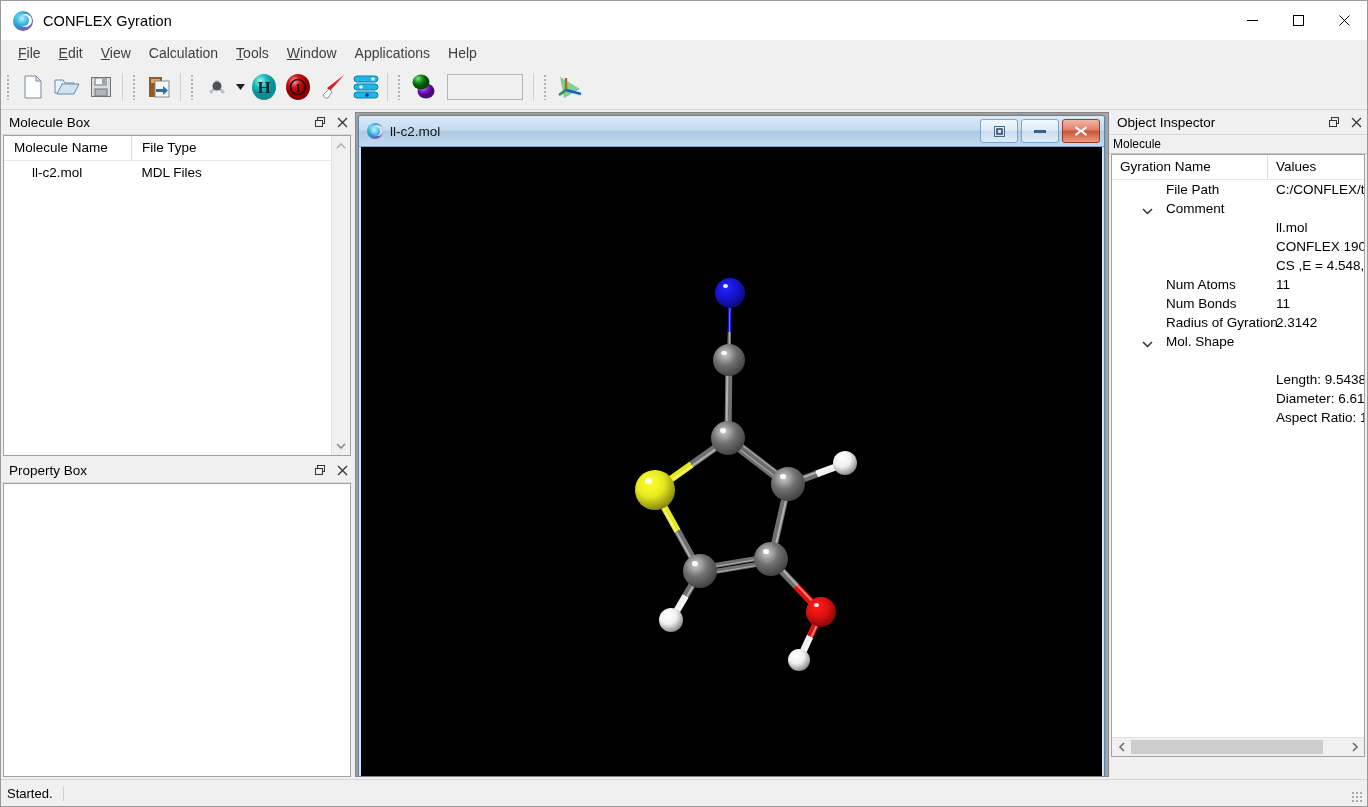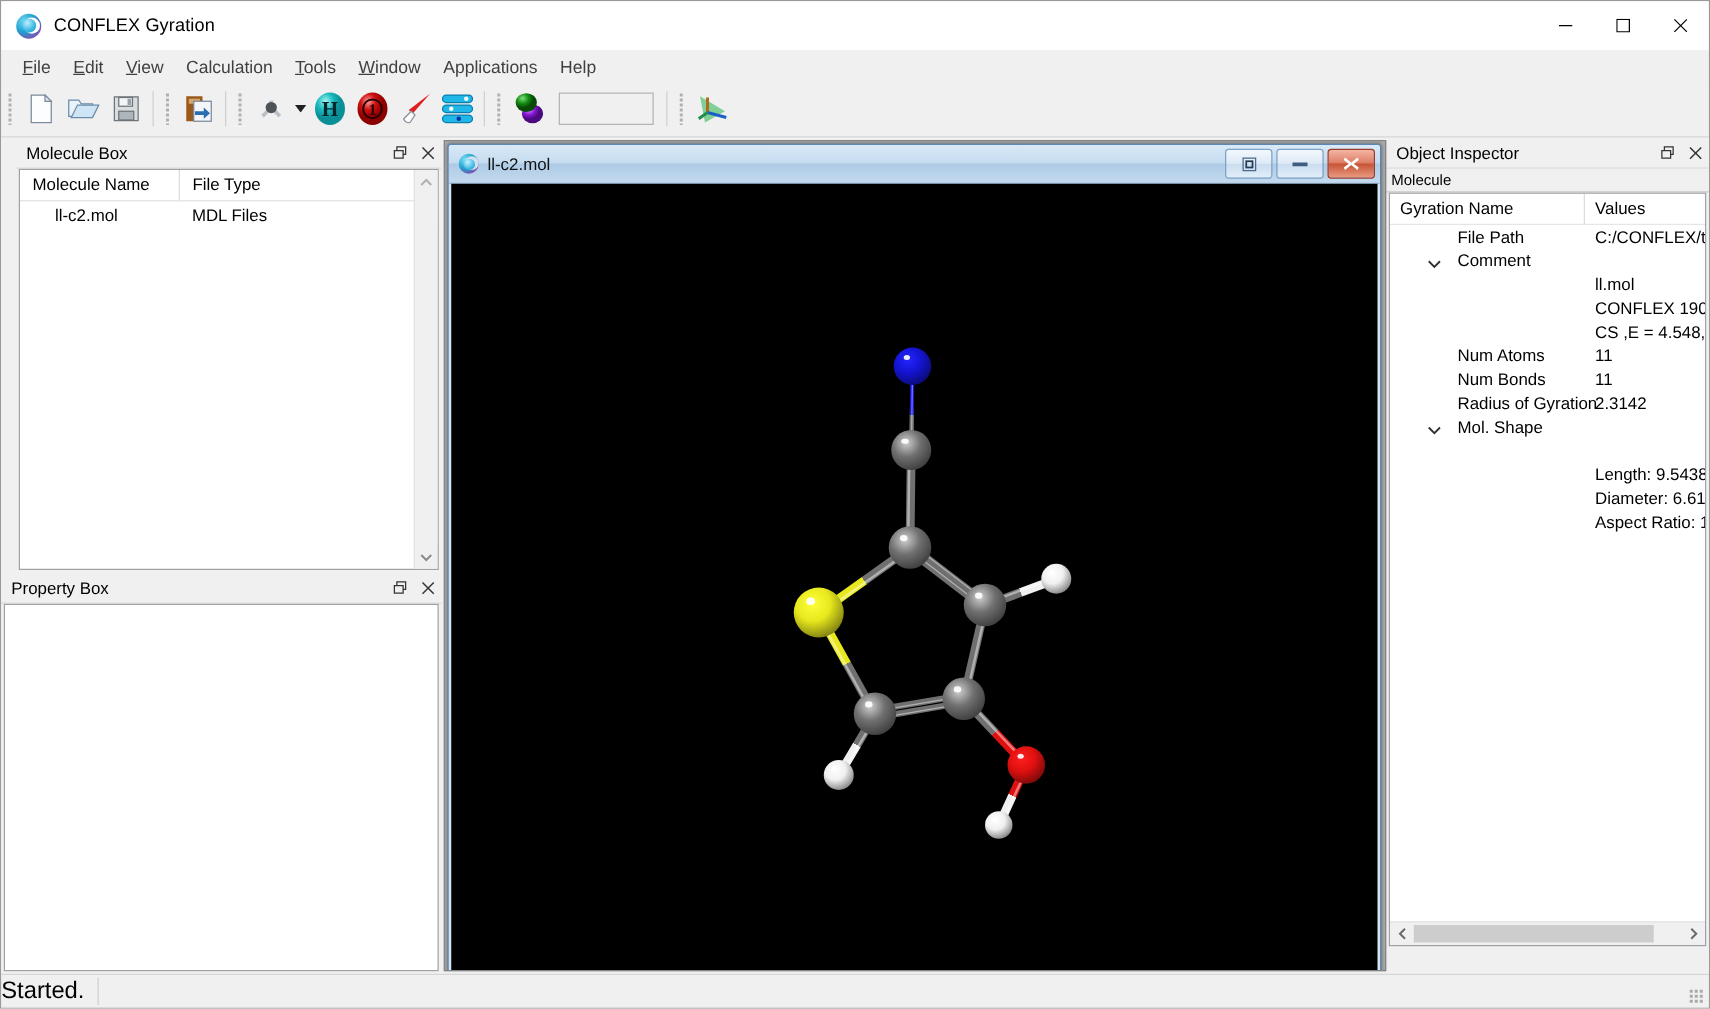--- a/index.html
+++ b/index.html
@@ -119,21 +119,21 @@
   .oi-grid{display:grid;grid-template-columns:156px 1fr;font-size:13.5px;}
   .oi-hcell{padding:4px 0 5px 8px;border-bottom:1px solid #e6e6e6;}
   .oi-hcell.first{border-right:1px solid #dcdcdc;}
   .oi-pname{padding:2px 0 2px 34px;white-space:nowrap;position:relative;margin-left:20px;}
   .oi-chev{position:absolute;left:10px;top:4px;}
   .oi-val{padding:2px 0 2px 8px;white-space:nowrap;}
 
   
   .statusbar{height:26px;flex:0 0 auto;background:#f0f0f0;border-top:1px solid #d6d6d6;
              display:flex;align-items:center;}
-  .status-text{font-size:19px;padding-right:10px;border-right:1px solid #d0d0d0;}
+  .status-text{font-size:13px;padding-left:6px;padding-right:10px;border-right:1px solid #d0d0d0;}
   .size-grip{position:absolute;right:4px;bottom:3px;width:12px;height:12px;
      background-image:radial-gradient(#a9a9a9 45%,transparent 46%);
      background-size:4px 4px;}
 </style>
 </head>
 <body>
 
 <div class="app">
 
   <div class="titlebar">
@@ -307,21 +307,21 @@
         <line x1="10" y1="16" x2="25" y2="20" stroke="#1a5fc4" stroke-width="2.4"></line>
         <line x1="10" y1="16" x2="3" y2="21" stroke="#1f8f4a" stroke-width="2.4"></line>
       </svg>
     </div>
   </div>
 
   <div class="body">
 
     <div class="left-dock">
 
-      <div class="panel" style="height:348px;flex:0 0 auto;margin-left:12px;">
+      <div class="panel" style="height:348px;flex:0 0 auto;">
         <div class="panel-head">
           <div class="panel-title">Molecule Box</div>
           <div class="panel-btn">
             <svg width="12" height="12" viewBox="0 0 12 12">
                 <rect x="3.5" y="1.5" width="7" height="6" fill="none" stroke="#333"></rect>
                 <rect x="1.5" y="4.5" width="7" height="6" fill="#f0f0f0" stroke="#333"></rect>
               </svg>
           </div>
           <div class="panel-btn">
             <svg width="11" height="11" viewBox="0 0 11 11">

